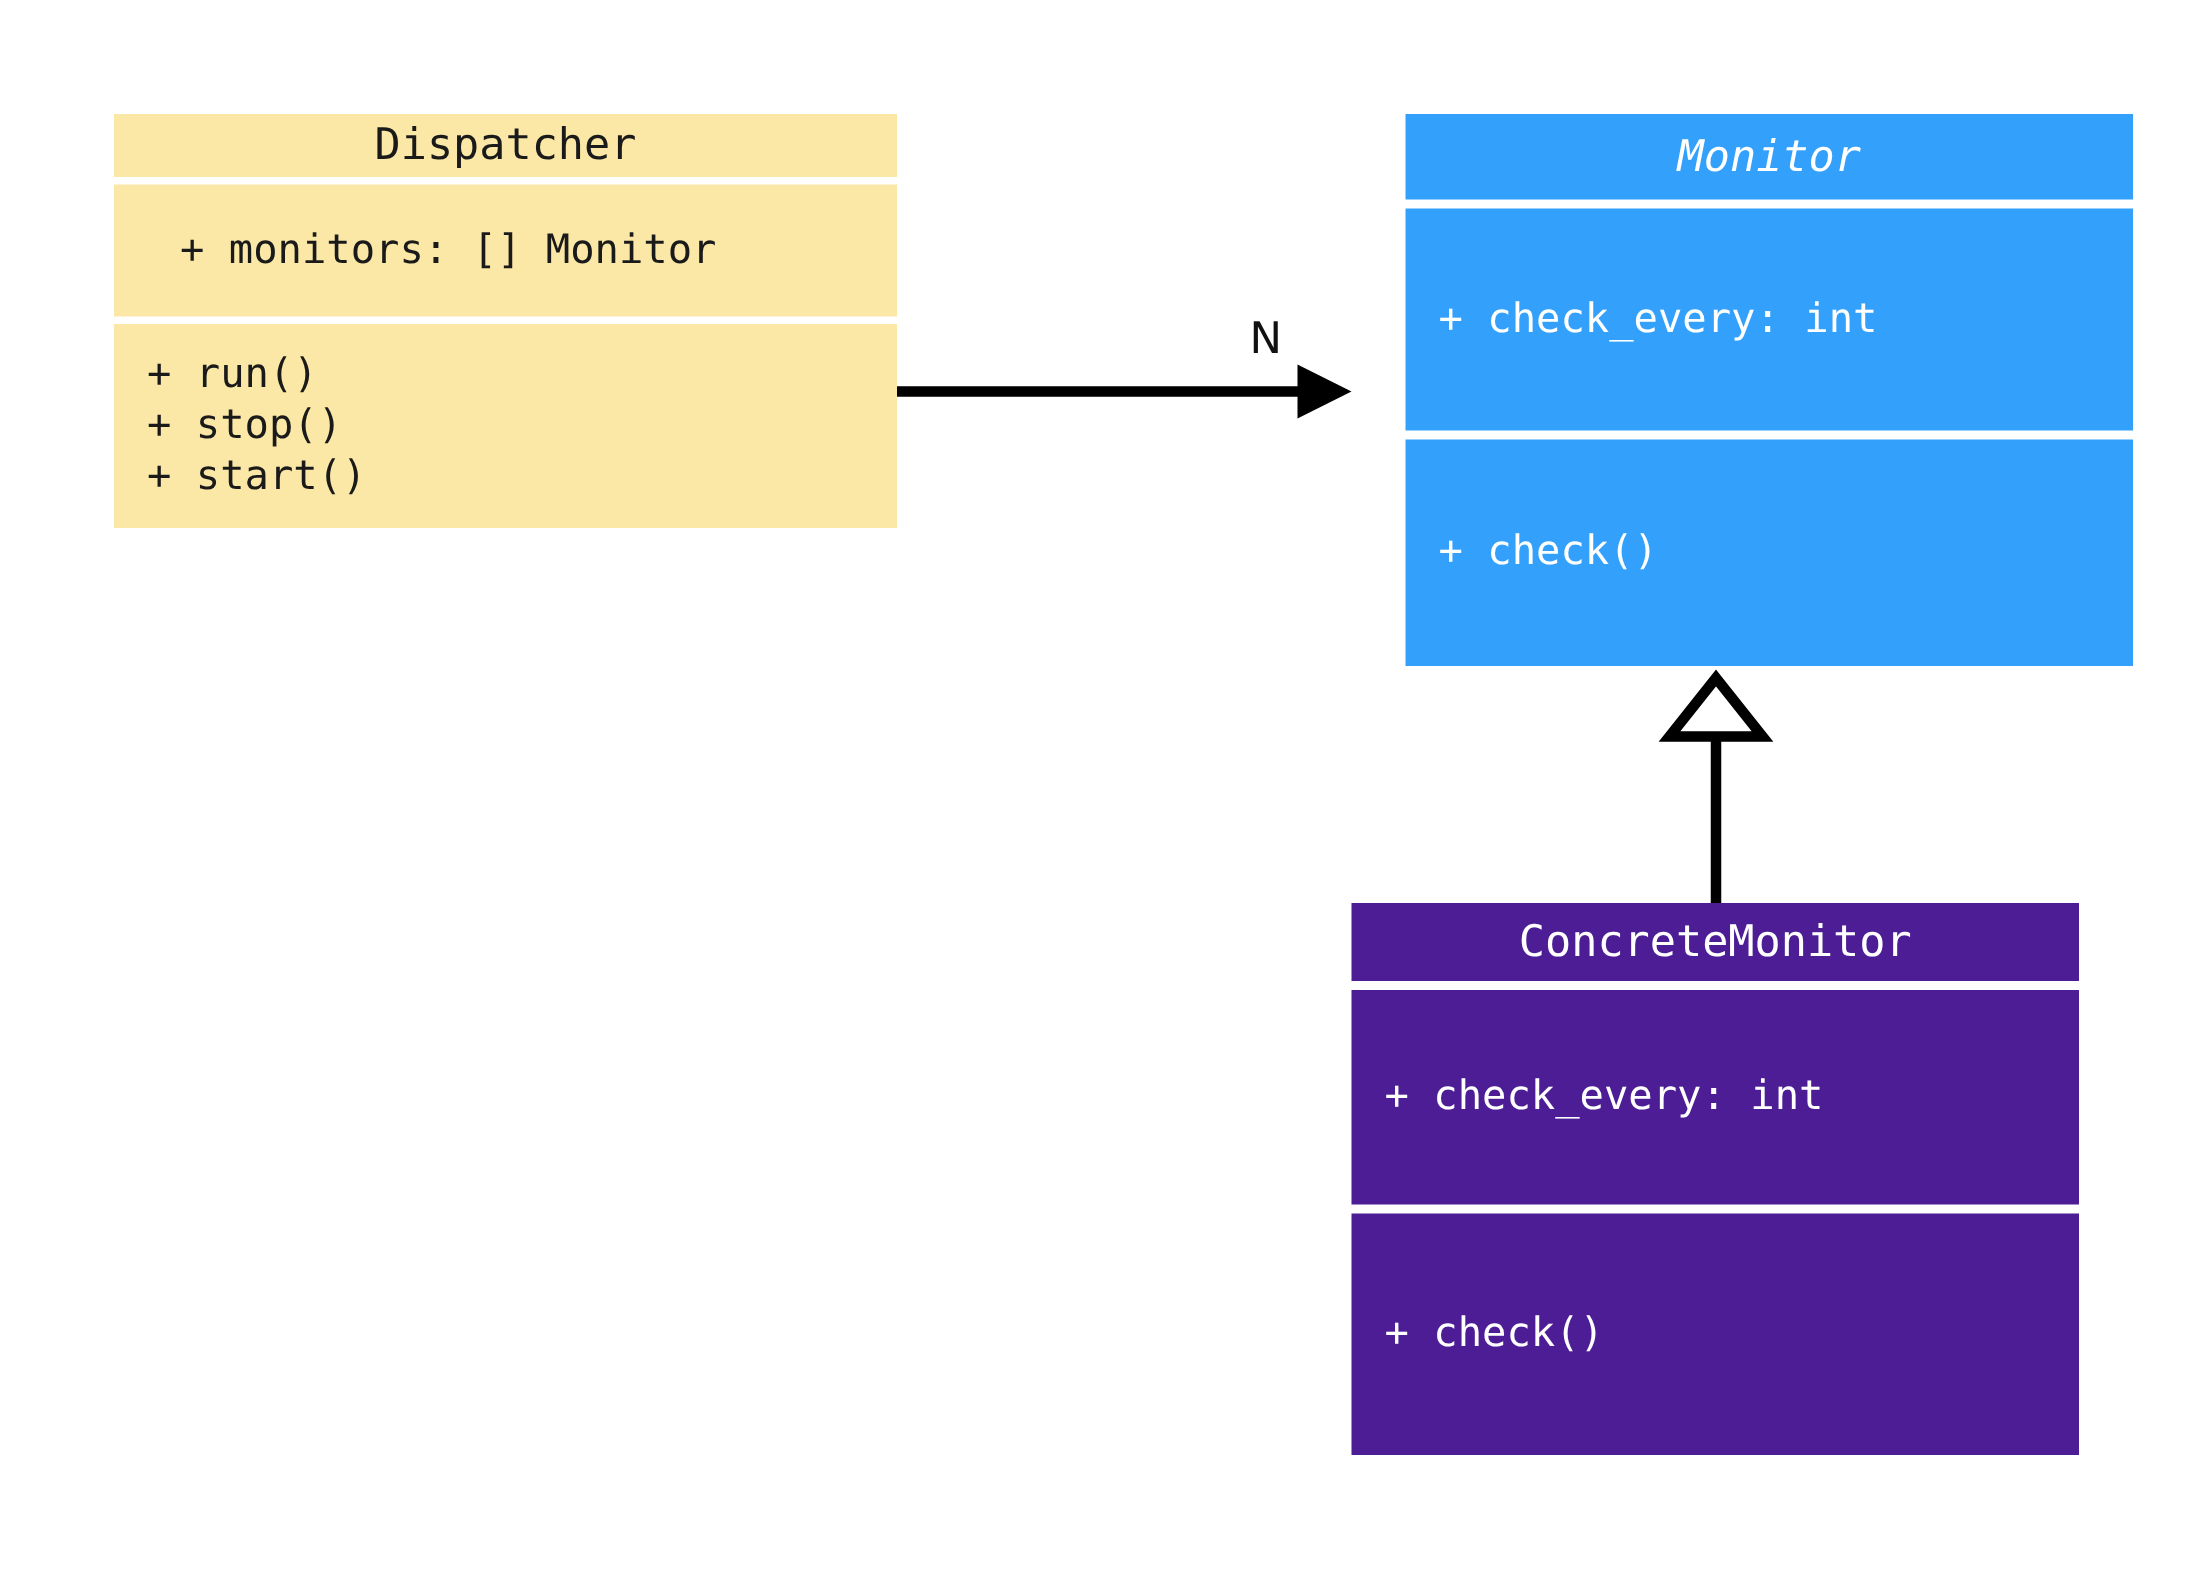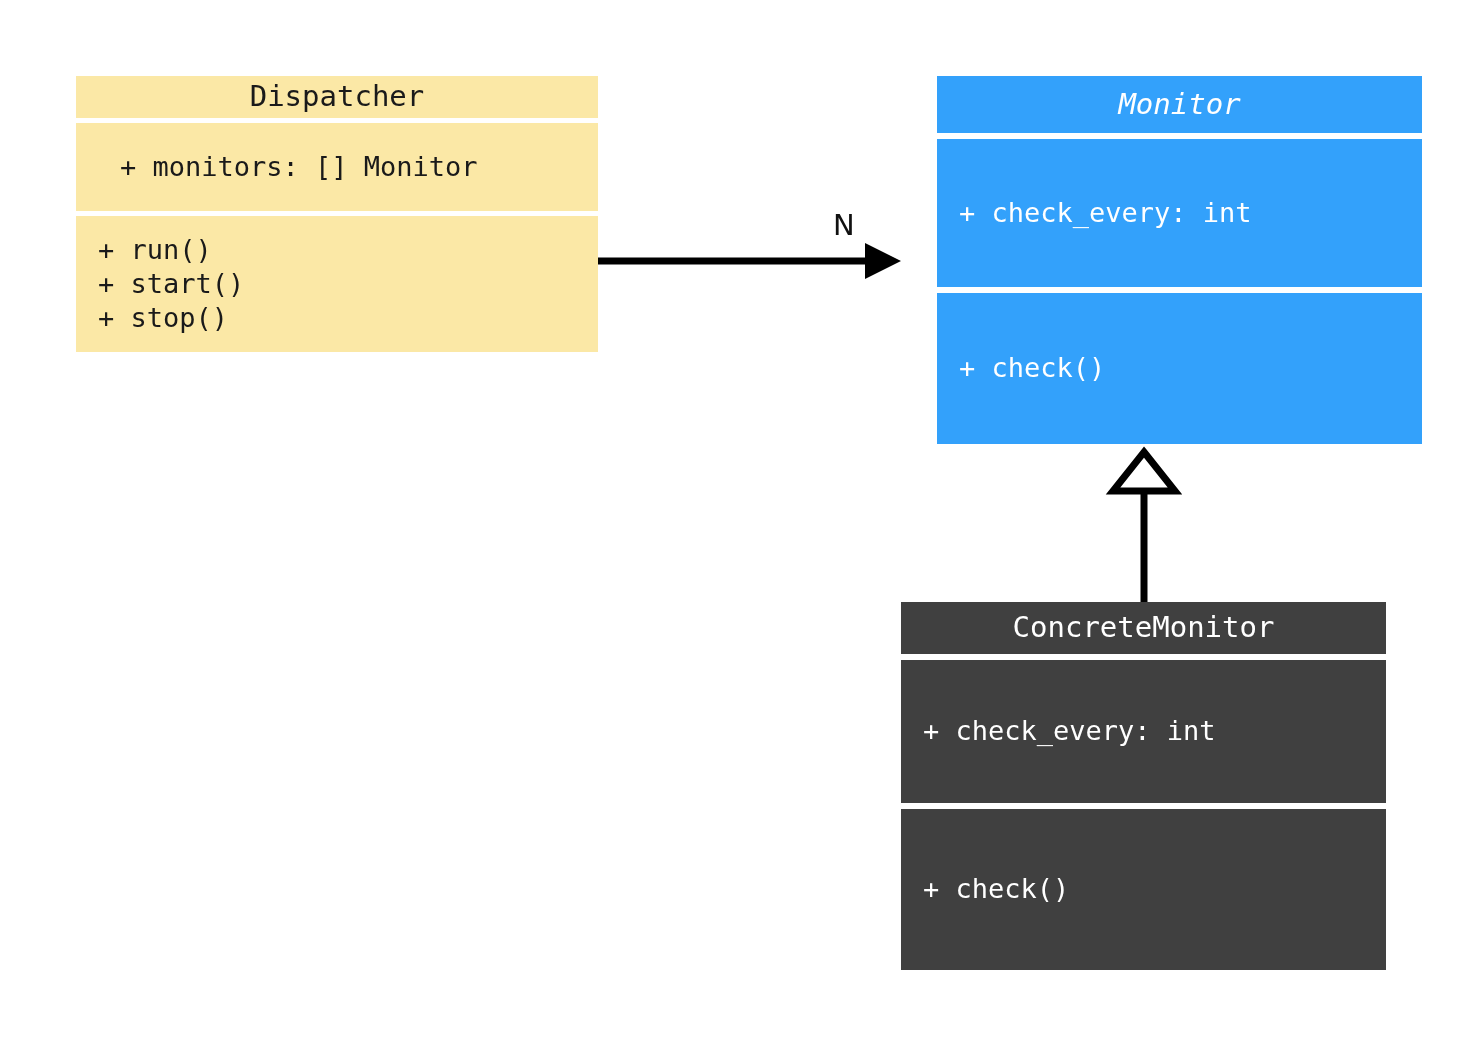--- a/index.html
+++ b/index.html
@@ -58,21 +58,21 @@
   .box-dispatcher .compartment { background: #fbe8a6; }
   .box-dispatcher .class-title { color: #1a1a1a; }
   .box-dispatcher .member { color: #1a1a1a; }
 
   
   .box-monitor .compartment { background: #33a1fb; }
   .box-monitor .class-title { color: #ffffff; font-style: italic; }
   .box-monitor .member { color: #ffffff; }
 
   
-  .box-concrete .compartment { background: #404040; }
+  .box-concrete .compartment { background: #4c1d95; }
   .box-concrete .class-title { color: #ffffff; }
   .box-concrete .member { color: #ffffff; }
 
   
   .connector-layer {
     position: absolute;
     left: 0;
     top: 0;
     width: 1463px;
     height: 1048px;
@@ -100,22 +100,22 @@
     <div style="height:6px;"></div>
 
     <div class="compartment body-c" style="height:119px;padding-left:44px;">
       <div class="member">+ monitors: [] Monitor</div>
     </div>
 
     <div style="height:6px;"></div>
 
     <div class="compartment body-c" style="height:183px;">
       <div class="member">+ run()</div>
+      <div class="member">+ stop()</div>
       <div class="member">+ start()</div>
-      <div class="member">+ stop()</div>
     </div>
   </div>
 
   <div class="uml-class box-monitor" style="left:901px; top:76px; width:485px; height:368px;margin-left:36px;">
 
     <div class="compartment title-c" style="height:57px;">
       <div class="class-title">Monitor</div>
     </div>
 
     <div style="height:6px;"></div>

